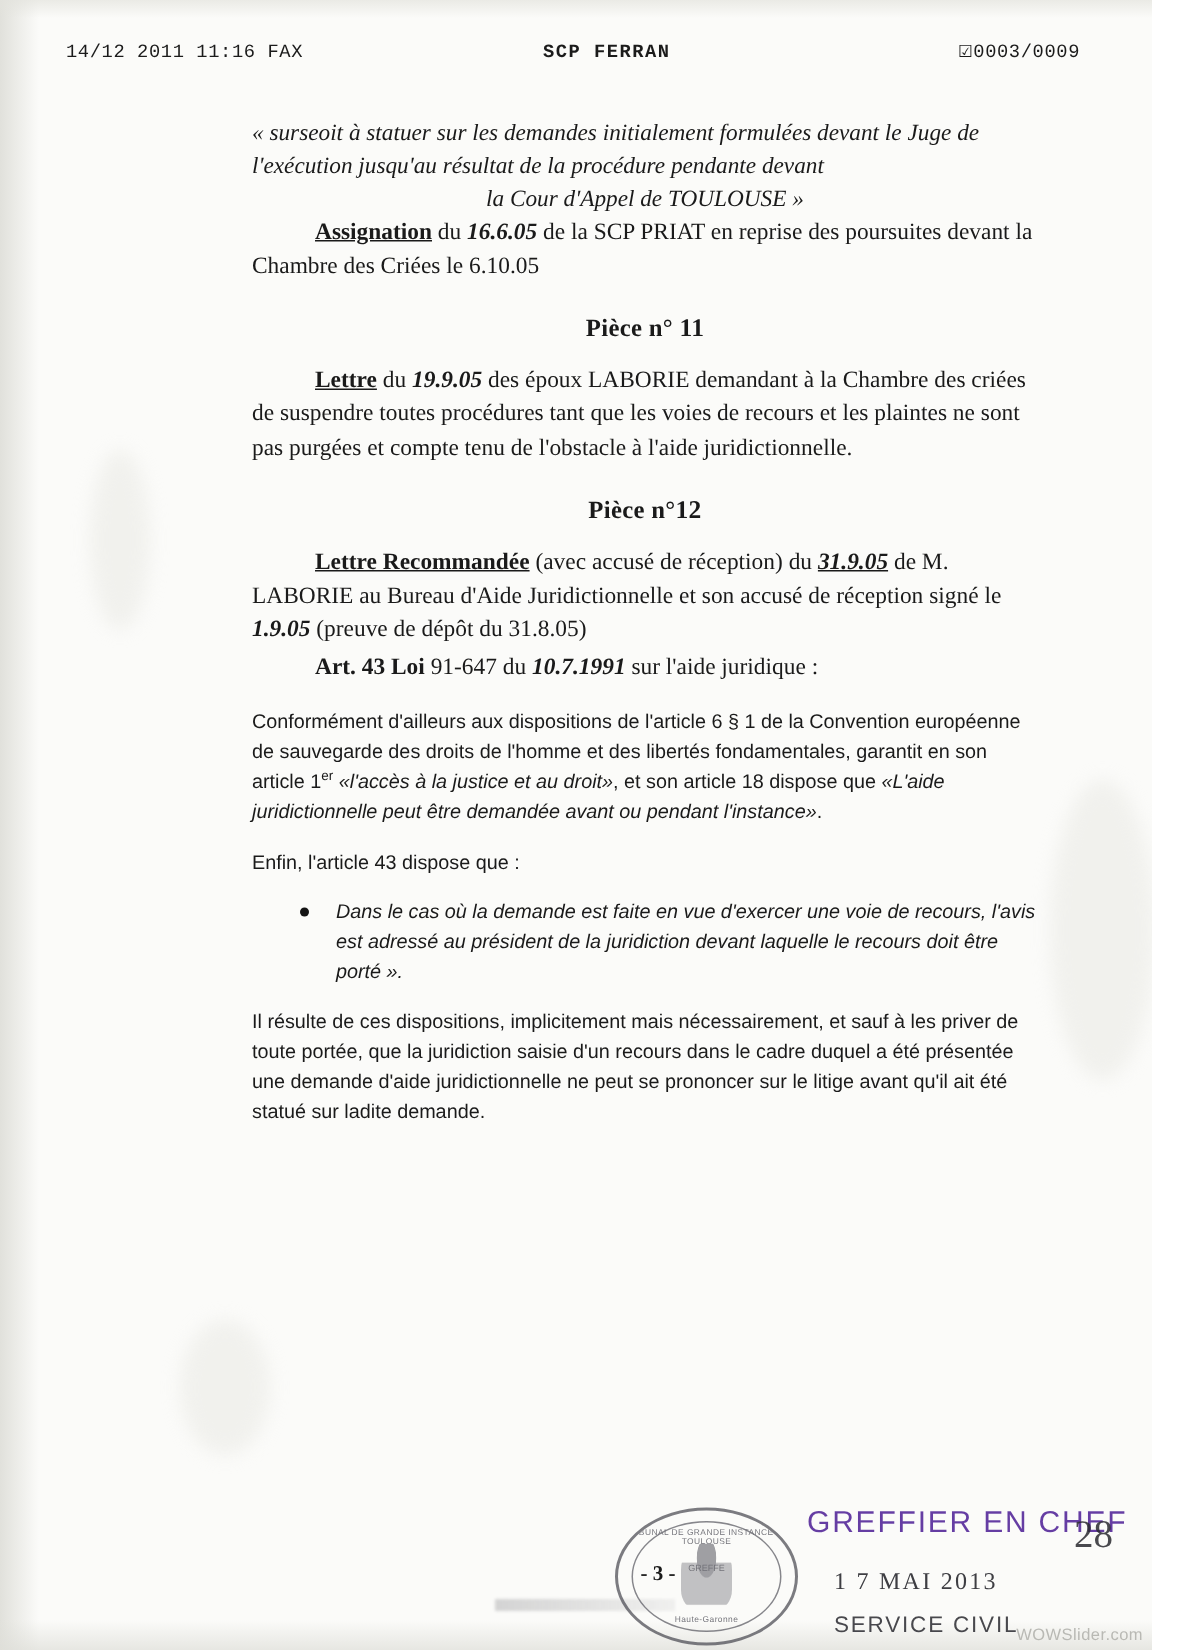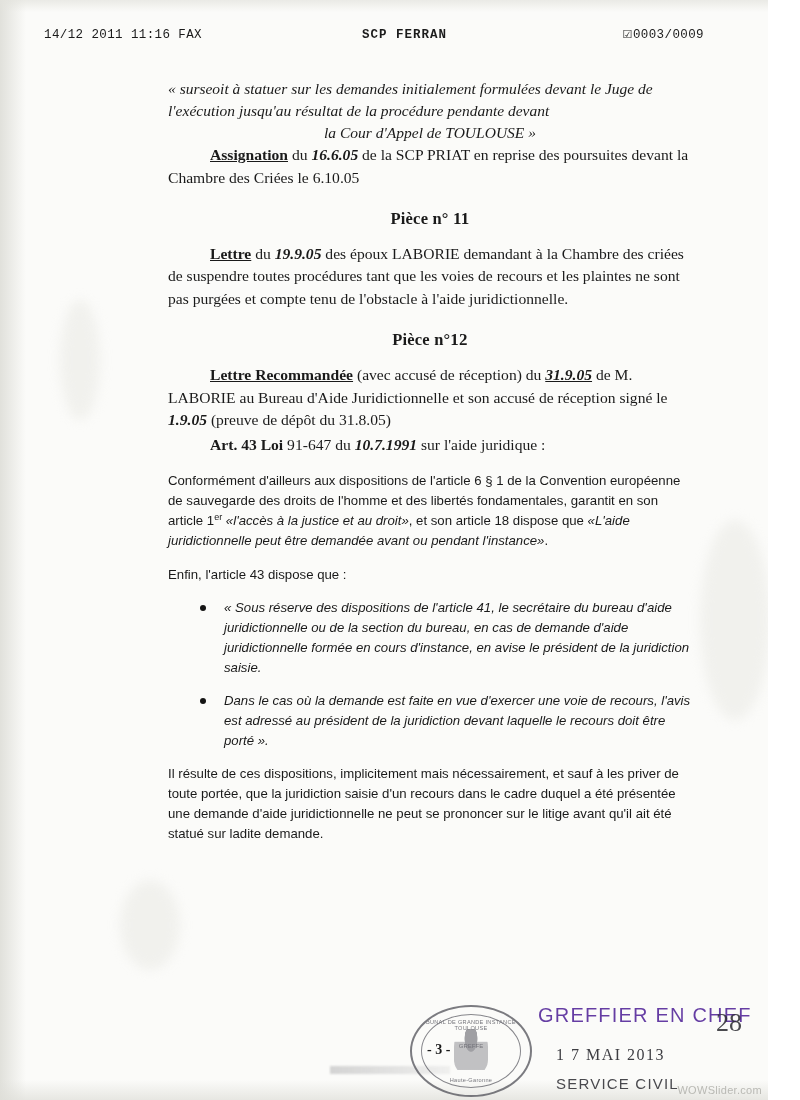--- a/index.html
+++ b/index.html
@@ -48,21 +48,21 @@
     position: absolute;
     top: 28px; left: 44px; right: 36px;
     height: 18px;
     font-family: "Liberation Mono", monospace;
     font-size: 12.5px;
     letter-spacing: .4px;
     color: #1b1b1b;
   }
   .fax-header .fh-date { position: absolute; left: 0; top: 0; }
   .fax-header .fh-center { position: absolute; left: 318px; top: 0; font-weight: bold; letter-spacing: 1px; }
-  .fax-header .fh-right { position: absolute; right: 28px; top: 0; }
+  .fax-header .fh-right { position: absolute; right: 12px; top: 0; }
   .fax-header .fh-right .pagesym { font-family: "DejaVu Sans", sans-serif; font-size: 11px; }
 
   
   .doc {
     position: absolute;
     top: 78px;
     left: 168px;
     width: 524px;
   }
   .quote-top {
@@ -304,21 +304,20 @@
     <div class="typed">
 
       <p>
         <span>Conformément d'ailleurs aux dispositions de l'article 6 § 1 de la Convention européenne de sauvegarde des droits de l'homme et des libertés fondamentales, garantit en son article 1</span><span class="sup">er</span><span class="it"> «l'accès à la justice et au droit»</span><span>, et son article 18 dispose que </span><span class="it">«L'aide juridictionnelle peut être demandée avant ou pendant l'instance»</span><span>.</span>
       </p>
 
 
       <p>Enfin, l'article 43 dispose que :</p>
 
       <ul class="bullets">
-        <li>« Sous réserve des dispositions de l'article 41, le secrétaire du bureau d'aide juridictionnelle ou de la section du bureau, en cas de demande d'aide juridictionnelle formée en cours d'instance, en avise le président de la juridiction saisie.</li>
         <li>Dans le cas où la demande est faite en vue d'exercer une voie de recours, l'avis est adressé au président de la juridiction devant laquelle le recours doit être porté ».</li>
       </ul>
 
       <p>Il résulte de ces dispositions, implicitement mais nécessairement, et sauf à les priver de toute portée, que la juridiction saisie d'un recours dans le cadre duquel a été présentée une demande d'aide juridictionnelle ne peut se prononcer sur le litige avant qu'il ait été statué sur ladite demande.</p>
     </div>
   </div>
 
   <div class="hw-line"></div>
 
   <div class="page-num">- 3 -</div>

